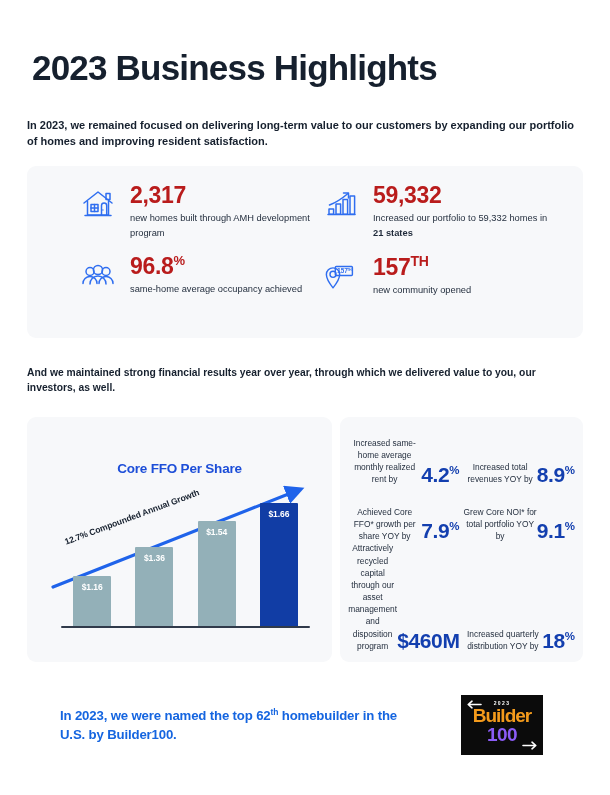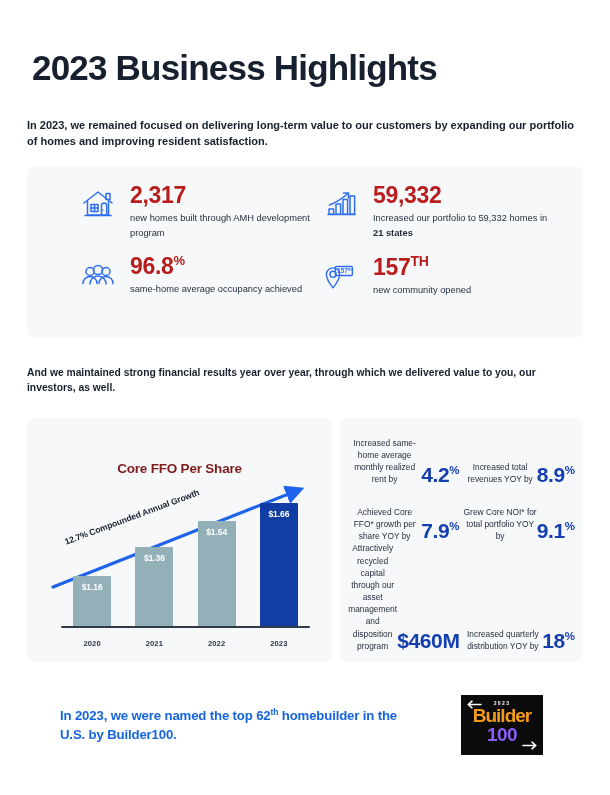--- a/index.html
+++ b/index.html
@@ -137,21 +137,21 @@
   }
 
   .chart-title {
     position: absolute;
     top: 44px;
     left: 0;
     right: 0;
     text-align: center;
     font-size: 13.5px;
     font-weight: 700;
-    color: #7f1d1d;
+    color: #1d4ed8;
     letter-spacing: -0.2px;
   }
 
   .chart-plot {
     position: absolute;
     left: 34px;
     right: 22px;
     top: 72px;
     bottom: 34px;
   }
@@ -483,26 +483,20 @@
         </div>
         <div class="bar-col">
           <div class="bar" style="height:89.8%;background:#113da5;">
             <span class="bar-label">$1.66</span>
           </div>
         </div>
       </div>
       <div class="axis-line"></div>
     </div>
 
-    <div class="x-labels">
-      <span>2020</span>
-      <span>2021</span>
-      <span>2022</span>
-      <span>2023</span>
-    </div>
   </div>
 
   <div class="metrics-card">
     <div class="metrics-grid">
 
       <div class="metric">
         <div class="metric-desc">Increased same-home average monthly realized rent by</div>
         <div class="metric-value"><span>4.2</span><span class="sup-pct">%</span></div>
       </div>
 

